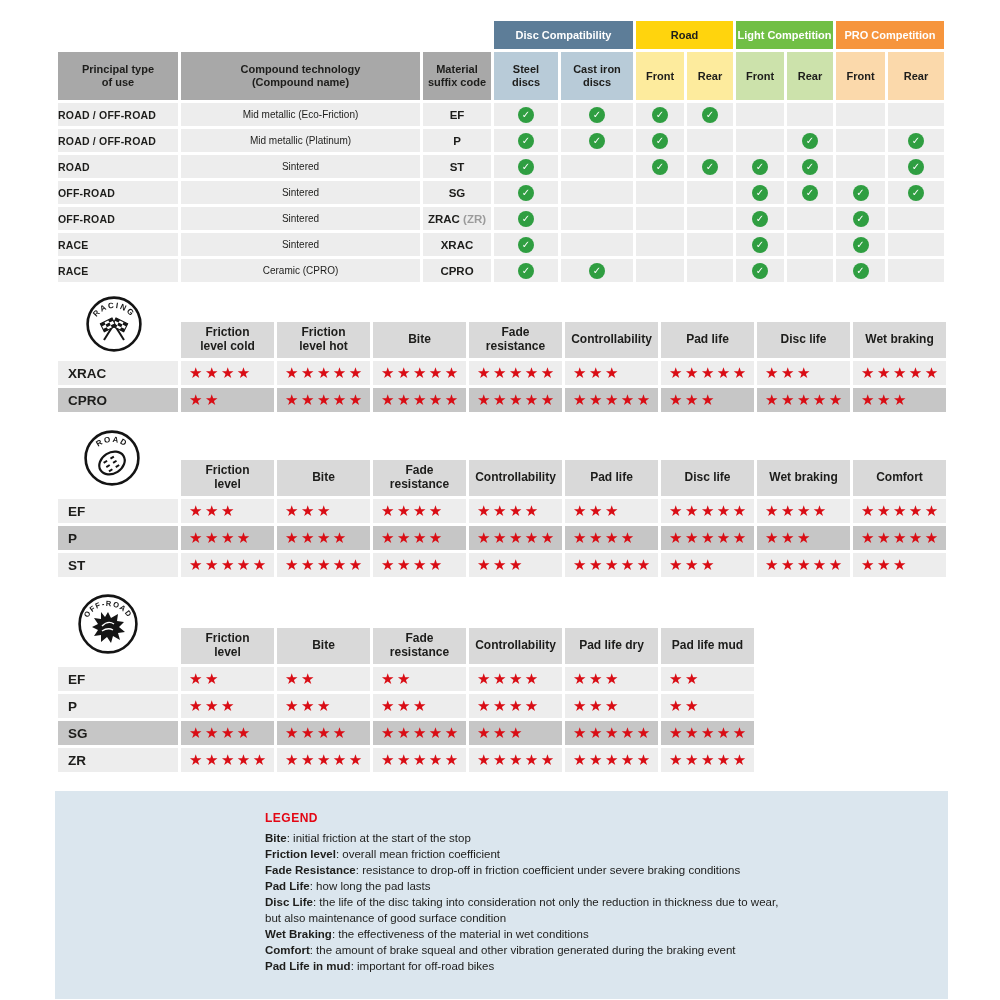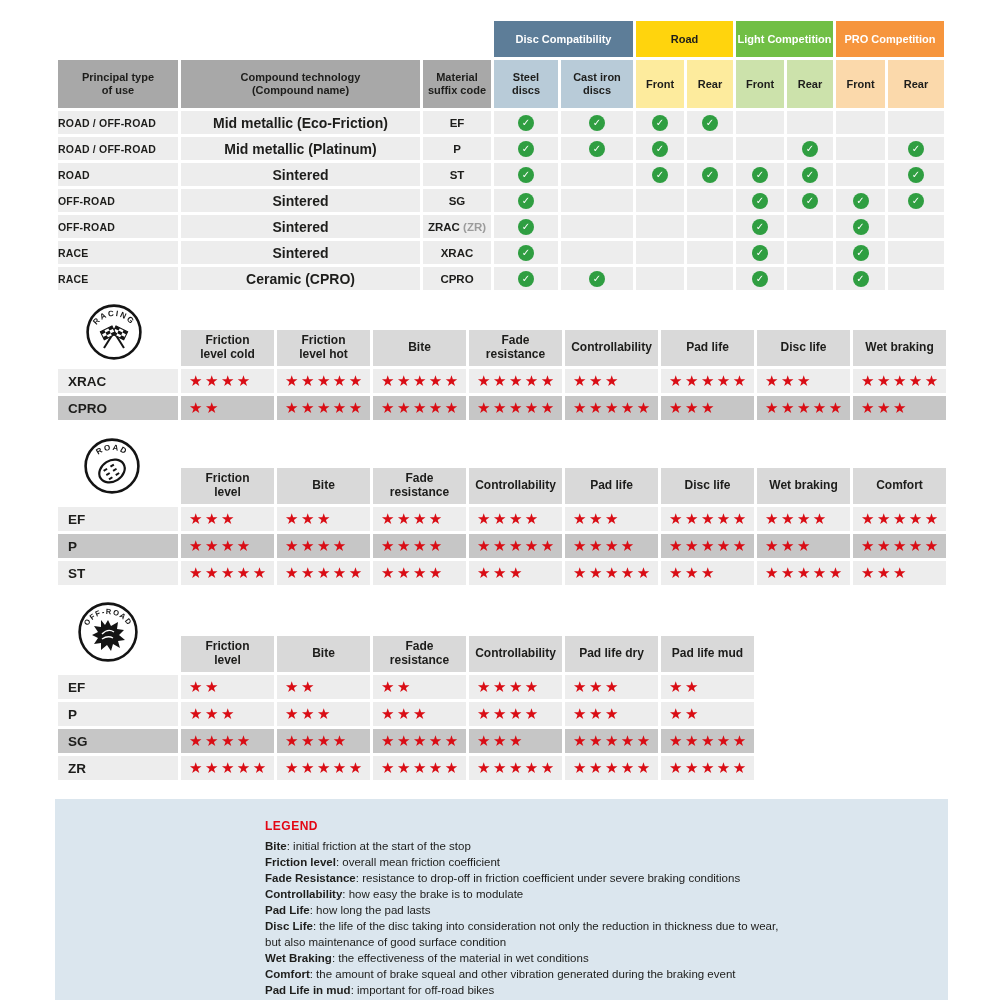--- a/index.html
+++ b/index.html
@@ -10,37 +10,37 @@
     color:#1d1d1b;
   }
   .page { width:1000px; min-height:1000px; padding:18px 52px 20px 55px; background:#fff; }
 
   table { border-collapse:separate; border-spacing:3px; table-layout:fixed; }
   th, td { overflow:hidden; }
 
   
   .compat th.blank { background:transparent; }
   .compat .group-header {
-    height:36px; font-size:11px; font-weight:bold; text-align:center; vertical-align:middle;
+    height:28px; font-size:11px; font-weight:bold; text-align:center; vertical-align:middle;
   }
   .compat .left-header {
     background:var(--header-gray,#a8a8a8); color:#1d1d1b;
     font-size:11px; font-weight:bold; text-align:center; vertical-align:middle;
     height:48px; line-height:1.2; padding:2px 4px; white-space:pre-line;
   }
   .compat .sub-header {
     font-size:11px; font-weight:bold; text-align:center; vertical-align:middle;
     height:34px; line-height:1.15; padding:2px 2px; white-space:pre-line; color:#1d1d1b;
   }
   .compat td {
     background:var(--row-light,#ededed); height:23px; vertical-align:middle;
     text-align:center; font-size:12px;
   }
   .compat td.use-cell { font-size:10.5px; font-weight:bold; text-align:left; letter-spacing:.2px; }
-  .compat td.compound-cell { font-size:14px;font-weight:bold; }
+  .compat td.compound-cell { font-size:10px; }
   .compat td.code-cell { font-weight:bold; font-size:11.5px; }
   .code-suffix { color:#9b9b9b; font-weight:bold; }
   .check-icon {
     display:inline-flex; width:16px; height:16px; border-radius:50%;
     background:var(--check-green,#2f9e41); color:#fff;
     font-family:"DejaVu Sans", sans-serif; font-size:10px; font-weight:bold;
     align-items:center; justify-content:center; line-height:1;
   }
 
   
@@ -465,21 +465,20 @@
         </tbody>
       </table>
   </div>
 
   <div class="legend">
     <div class="legend-title">LEGEND</div>
     <div>
         <div class="legend-line"><span class="legend-term">Bite</span>: initial friction at the start of the stop</div>
         <div class="legend-line"><span class="legend-term">Friction level</span>: overall mean friction coefficient</div>
         <div class="legend-line"><span class="legend-term">Fade Resistance</span>: resistance to drop-off in friction coefficient under severe braking conditions</div>
-        <div class="legend-line"><span class="legend-term">Controllability</span>: how easy the brake is to modulate</div>
         <div class="legend-line"><span class="legend-term">Pad Life</span>: how long the pad lasts</div>
         <div class="legend-line"><span class="legend-term">Disc Life</span>: the life of the disc taking into consideration not only the reduction in thickness due to wear,</div>
         <div class="legend-line">but also maintenance of good surface condition</div>
         <div class="legend-line"><span class="legend-term">Wet Braking</span>: the effectiveness of the material in wet conditions</div>
         <div class="legend-line"><span class="legend-term">Comfort</span>: the amount of brake squeal and other vibration generated during the braking event</div>
         <div class="legend-line"><span class="legend-term">Pad Life in mud</span>: important for off-road bikes</div>
       </div>
   </div>
 
 </div>

